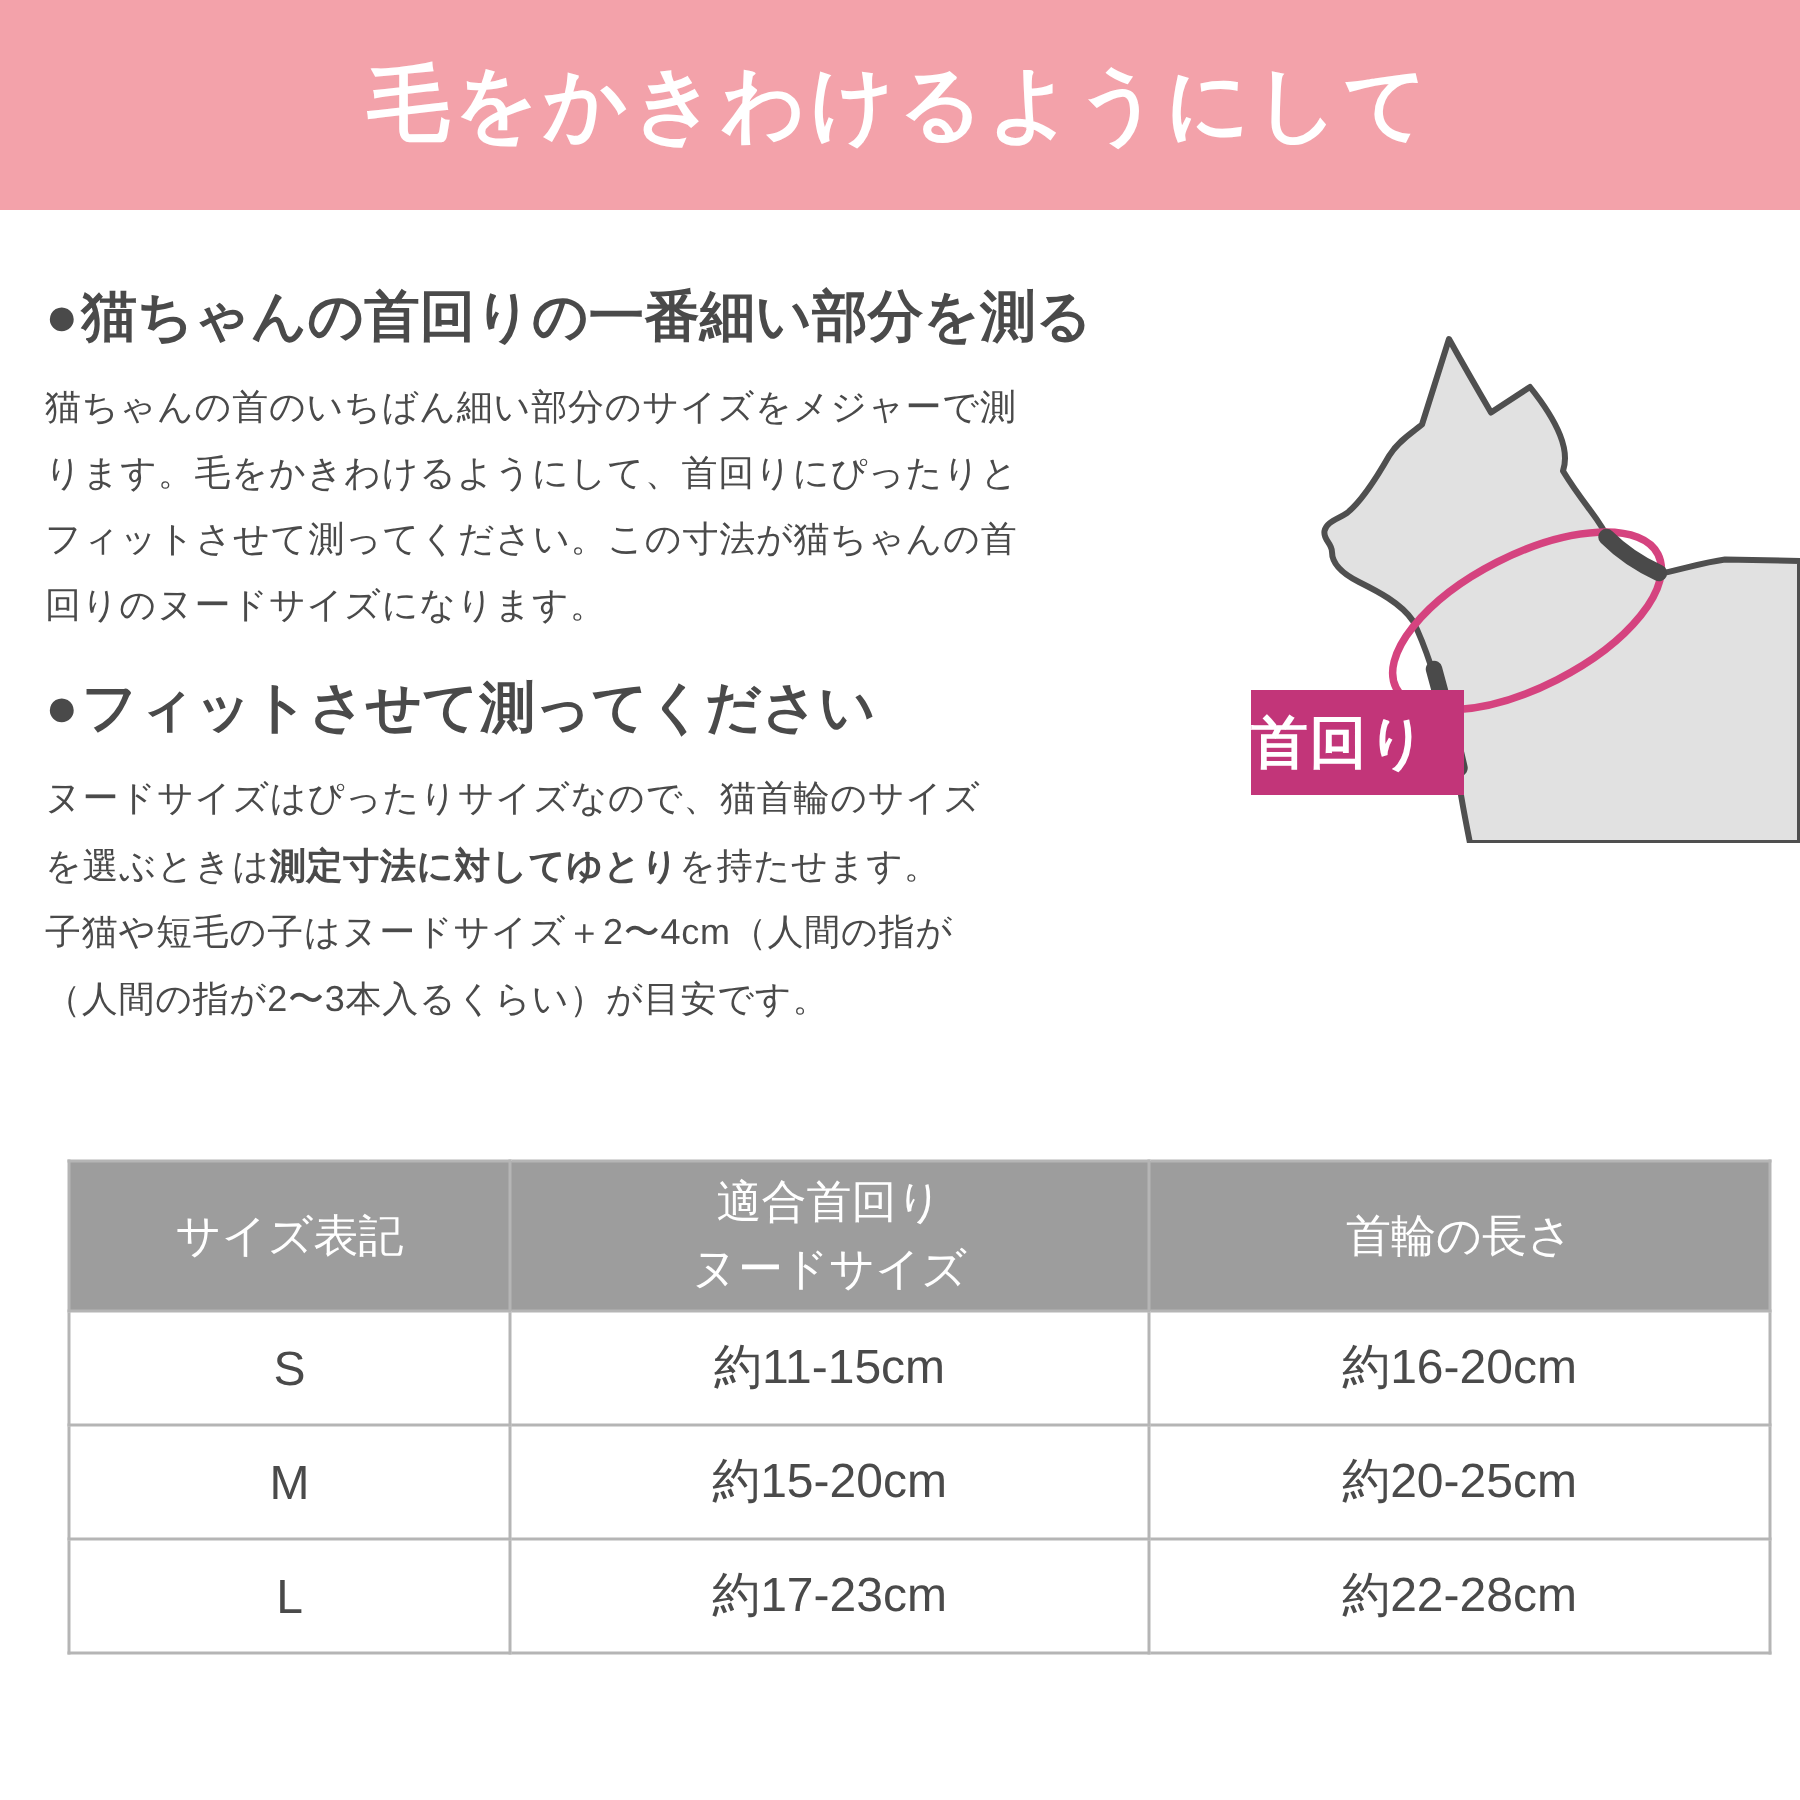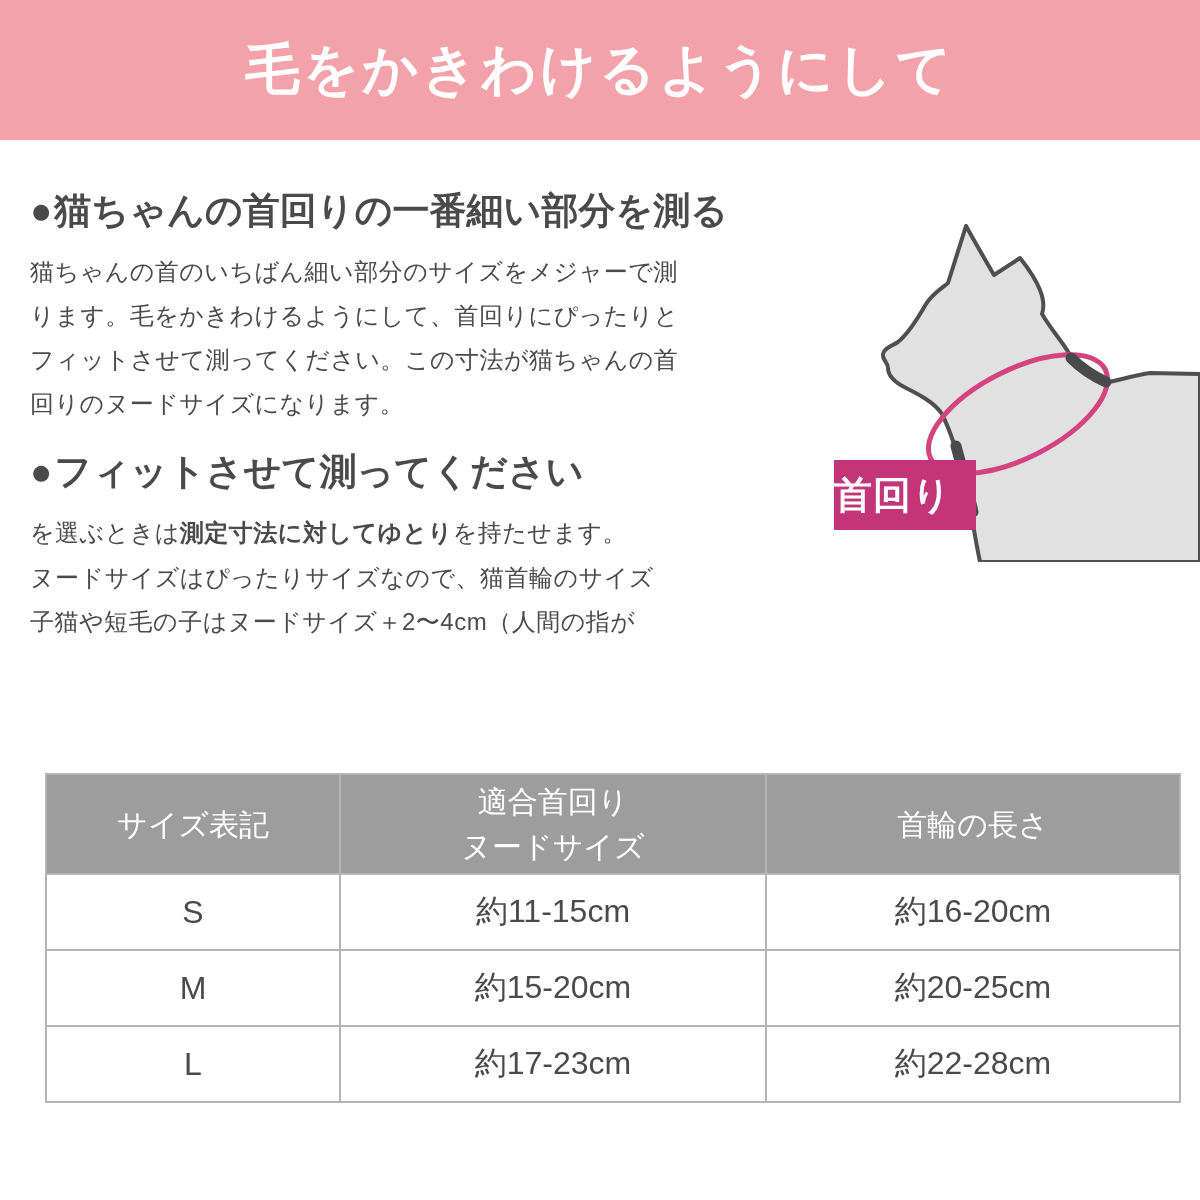--- a/index.html
+++ b/index.html
@@ -128,23 +128,24 @@
 ります。毛をかきわけるようにして、首回りにぴったりと
 フィットさせて測ってください。この寸法が猫ちゃんの首
 回りのヌードサイズになります。</div>
 
 <div class="section-heading heading-2">
   <span class="bullet">●</span>
   <span>フィットさせて測ってください</span>
 </div>
 
 <div class="paragraph para-2">
+  <div class="p-line">ヌードサイズはぴったりサイズなので、猫首輪のサイズ</div>
   <div class="p-line"><span>を選ぶときは</span><span class="bold-inline">測定寸法に対してゆとり</span><span>を持たせます。</span></div>
-  <div class="p-line">ヌードサイズはぴったりサイズなので、猫首輪のサイズ</div>
   <div class="p-line">子猫や短毛の子はヌードサイズ＋2〜4cm（人間の指が</div>
+  <div class="p-line">（人間の指が2〜3本入るくらい）が目安です。</div>
 </div>
 
 <div class="illustration">
   <svg width="410" height="350" viewBox="0 0 410 350">
 
     <path fill="#e1e1e1" stroke="#4f4f4f" stroke-width="4" stroke-linejoin="round" d="M 190 350
              C 186 330 183 315 181 298
              C 176 275 170 248 164 232
              C 160 220 156 210 152 202
              C 144 190 128 182 116 176

